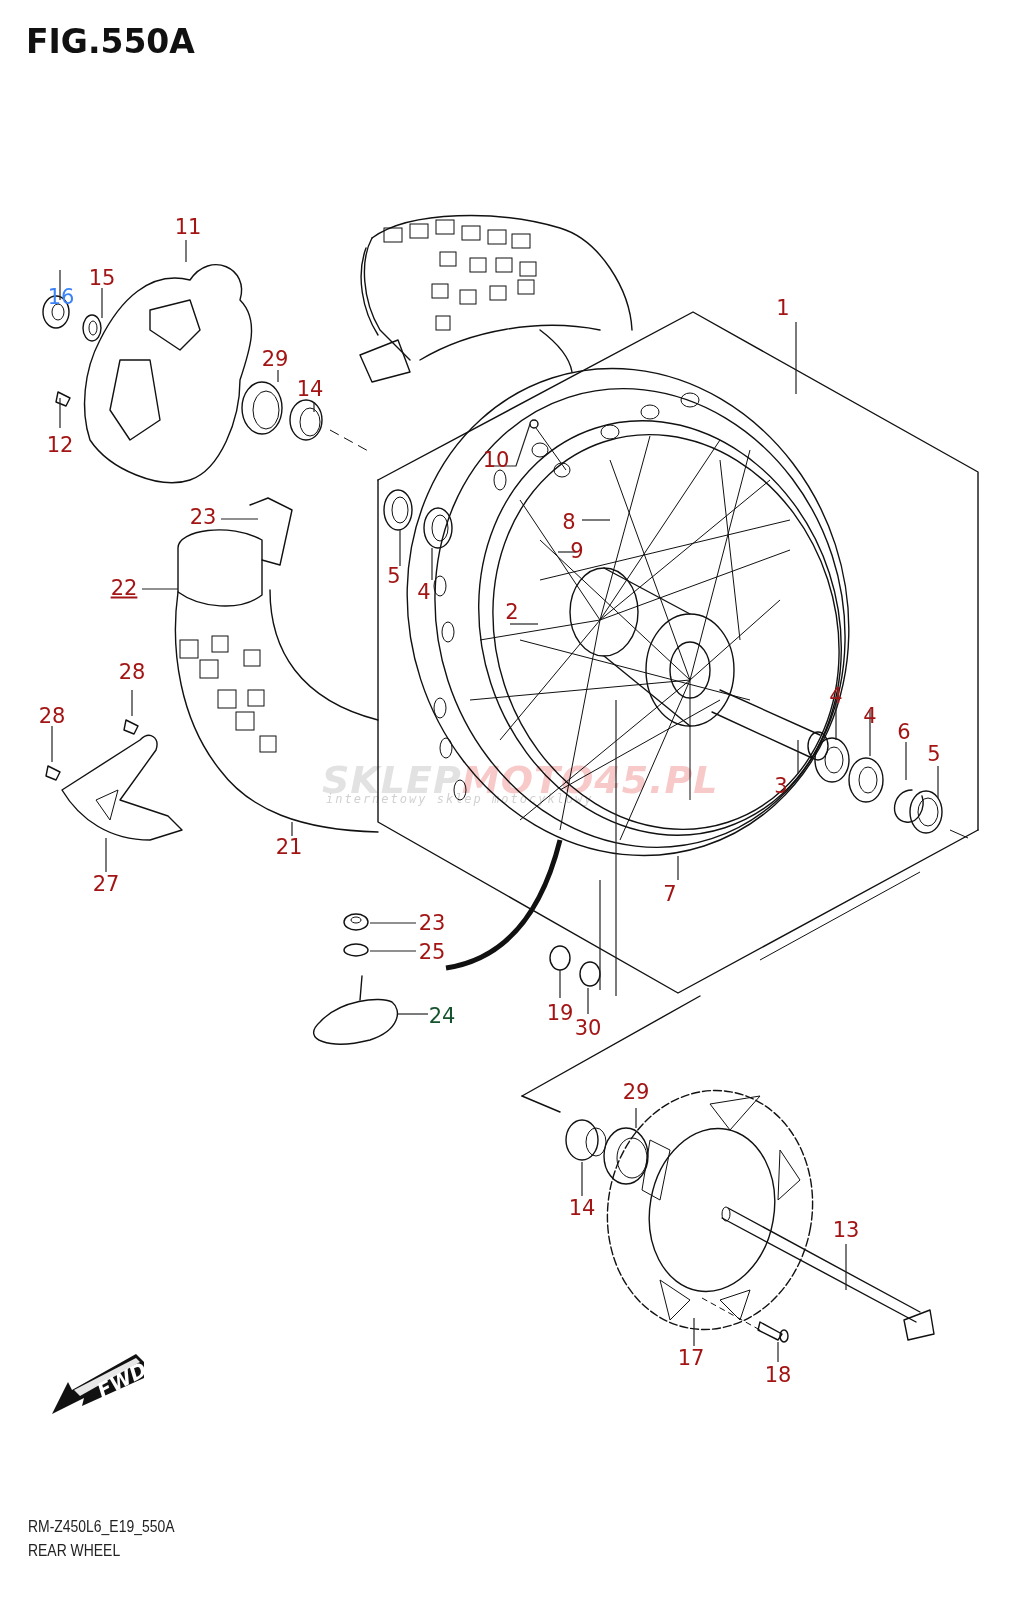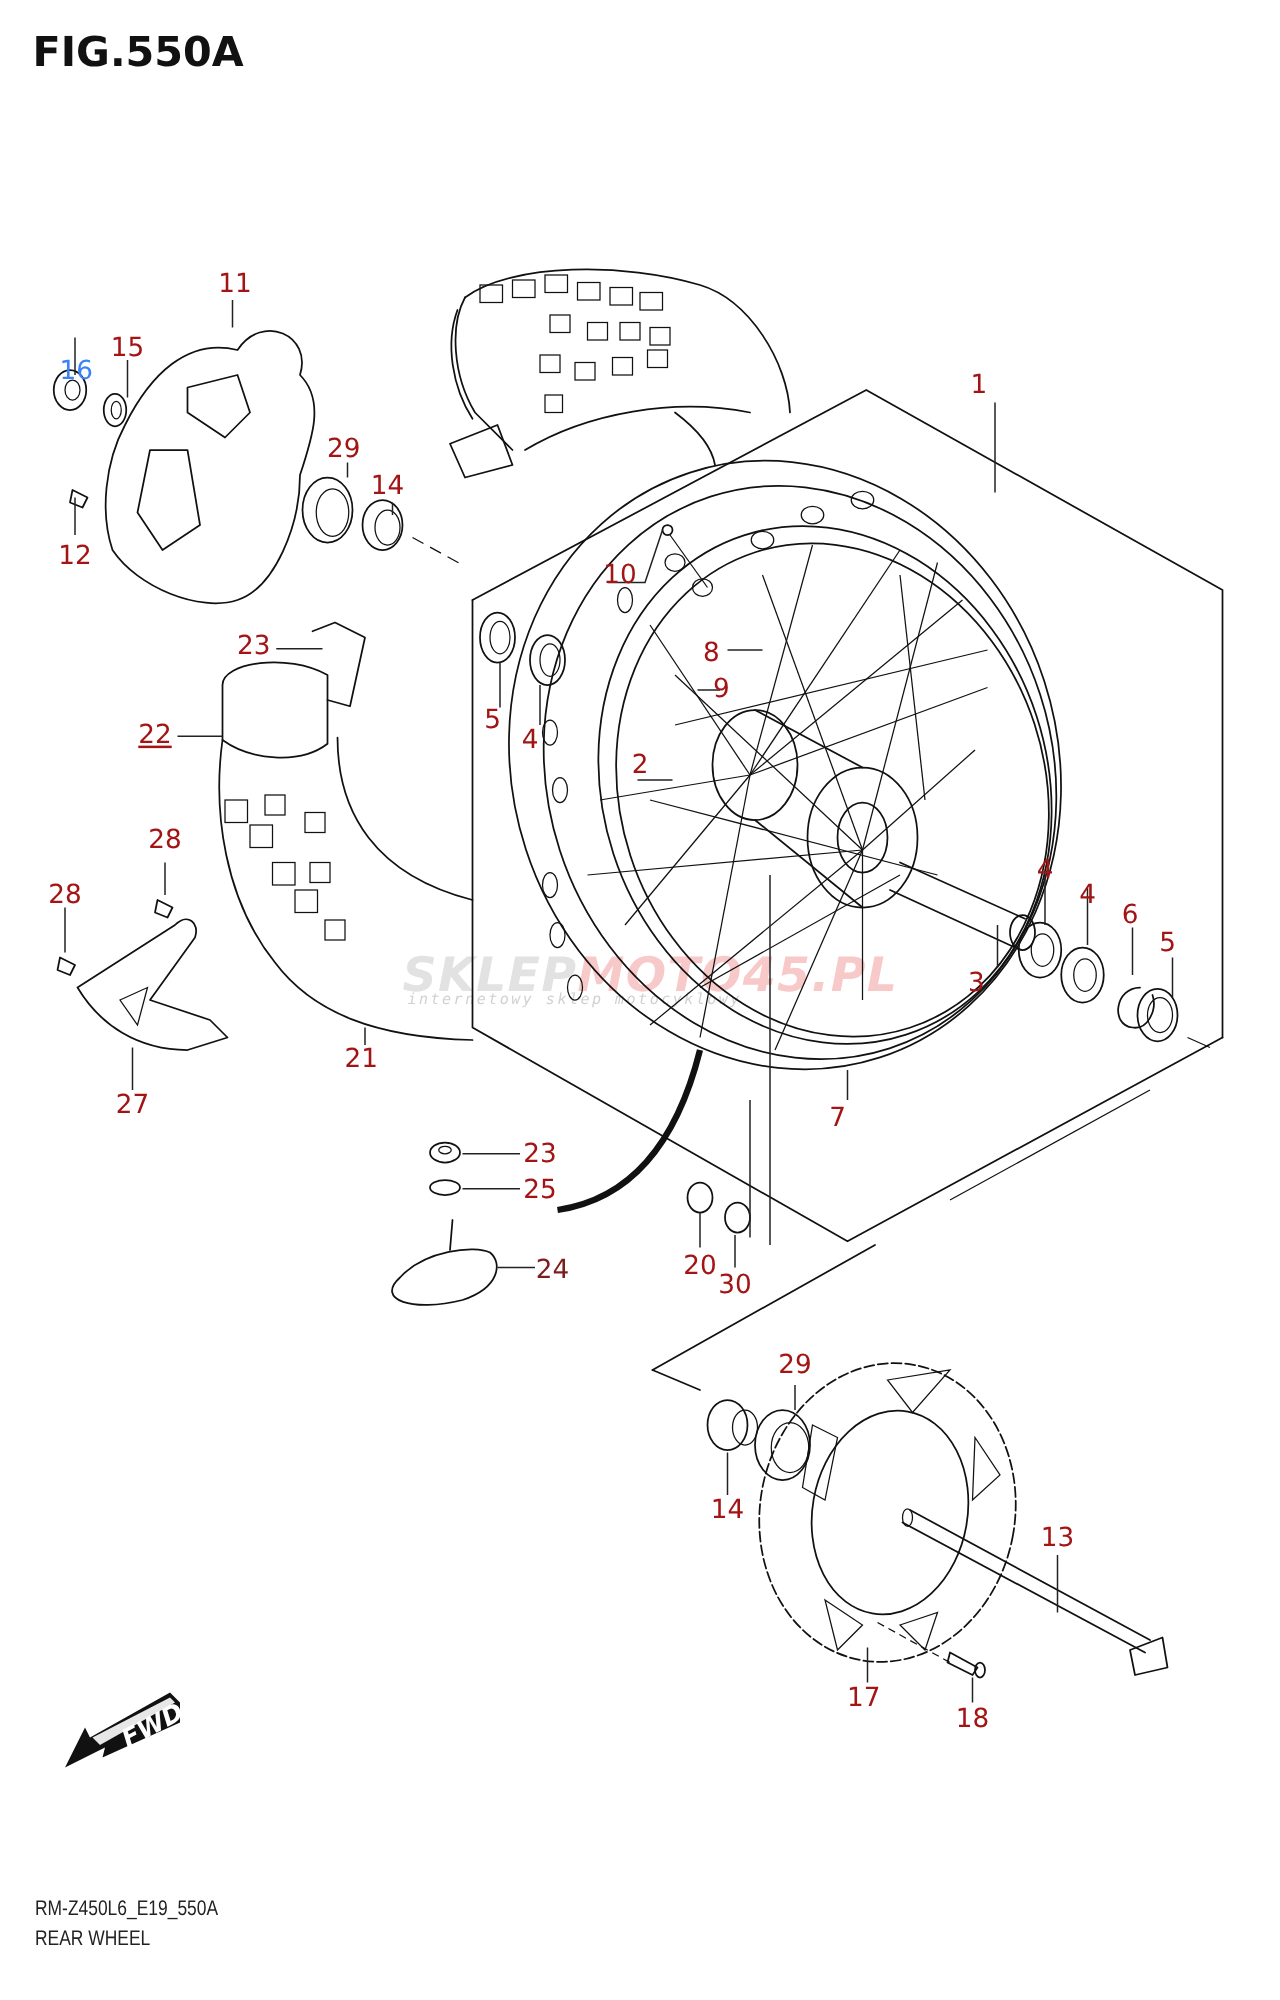--- a/index.html
+++ b/index.html
@@ -304,26 +304,26 @@
 <div class="callout" style="left: 460px; top: 460px; color: rgb(163, 20, 20); margin-left: 36px;">10</div>
 <div class="callout" style="left: 188px; top: 227px; color: rgb(163, 20, 20);">11</div>
 <div class="callout" style="left: 60px; top: 445px; color: rgb(163, 20, 20);">12</div>
 <div class="callout" style="left: 846px; top: 1230px; color: rgb(163, 20, 20);">13</div>
 <div class="callout" style="left: 310px; top: 389px; color: rgb(163, 20, 20);">14</div>
 <div class="callout" style="left: 582px; top: 1208px; color: rgb(163, 20, 20);">14</div>
 <div class="callout" style="left: 102px; top: 278px; color: rgb(163, 20, 20);">15</div>
 <div class="callout" style="left: 61px; top: 257px; color: #3b82f6; margin-top: 40px;">16</div>
 <div class="callout" style="left: 691px; top: 1358px; color: rgb(163, 20, 20);">17</div>
 <div class="callout" style="left: 778px; top: 1375px; color: rgb(163, 20, 20);">18</div>
-<div class="callout" style="left: 560px; top: 1013px; color: rgb(163, 20, 20);">20</div>
+<div class="callout" style="left: 560px; top: 1013px; color: rgb(163, 20, 20);">19</div>
 <div class="callout" style="left: 588px; top: 1028px; color: rgb(163, 20, 20);">30</div>
 <div class="callout" style="left: 289px; top: 847px; color: rgb(163, 20, 20);">21</div>
 <div class="callout" style="left: 124px; top: 588px; color: rgb(163, 20, 20); text-decoration: underline;">22</div>
 <div class="callout" style="left: 203px; top: 517px; color: rgb(163, 20, 20);">23</div>
-<div class="callout" style="left: 442px; top: 1016px; color: #7f1d1d;">24</div>
+<div class="callout" style="left: 442px; top: 1016px; color: #14532d;">24</div>
 <div class="callout" style="left: 432px; top: 952px; color: rgb(163, 20, 20);">25</div>
 <div class="callout" style="left: 432px; top: 923px; color: rgb(163, 20, 20);">23</div>
 <div class="callout" style="left: 106px; top: 884px; color: rgb(163, 20, 20);">27</div>
 <div class="callout" style="left: 132px; top: 672px; color: rgb(163, 20, 20);">28</div>
 <div class="callout" style="left: 52px; top: 716px; color: rgb(163, 20, 20);">28</div>
 <div class="callout" style="left: 275px; top: 359px; color: rgb(163, 20, 20);">29</div>
 <div class="callout" style="left: 636px; top: 1092px; color: rgb(163, 20, 20);">29</div>
 
 <div class="fwd">
   <svg width="100" height="70" viewBox="0 0 100 70">

